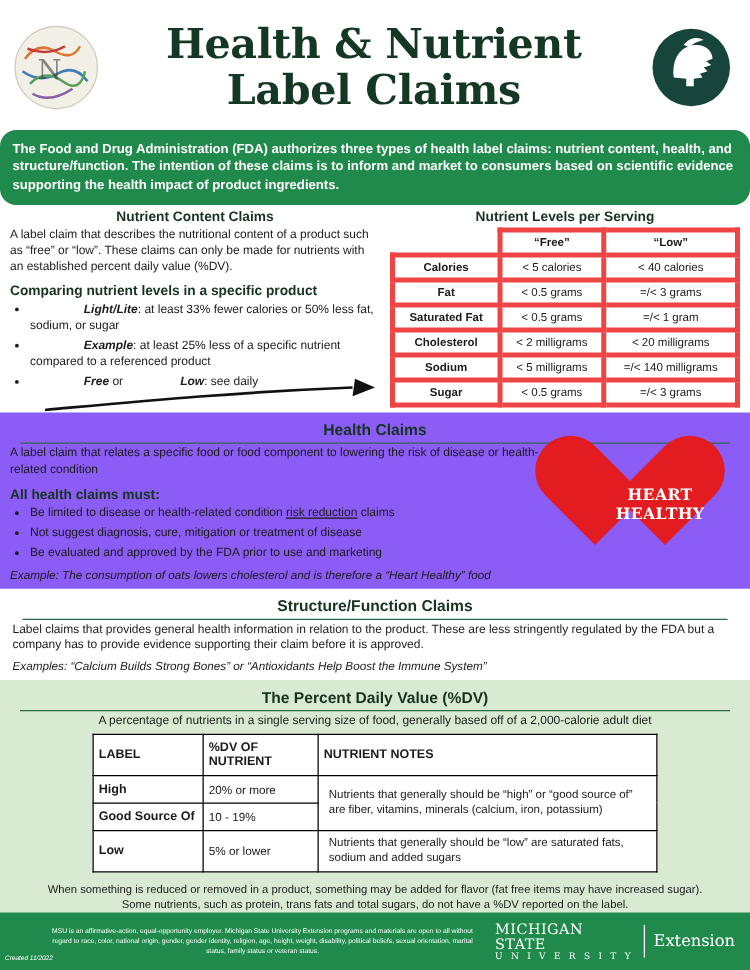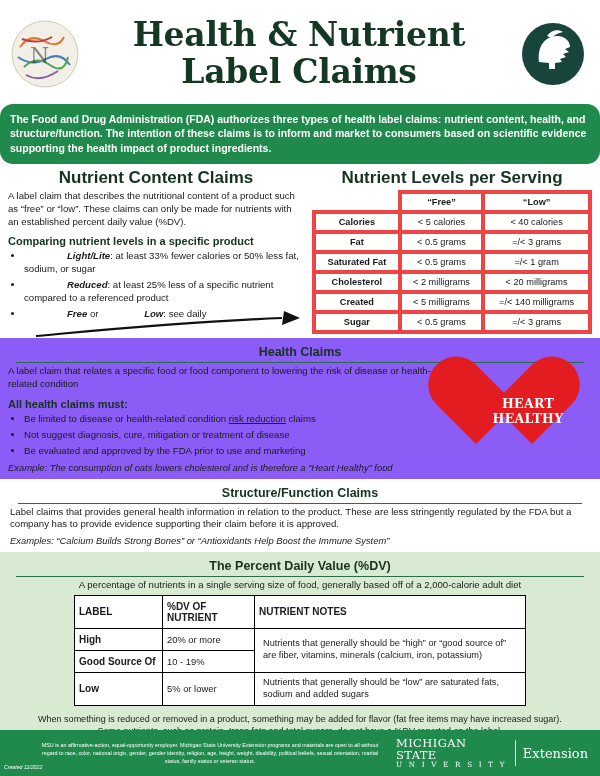--- a/index.html
+++ b/index.html
@@ -70,21 +70,21 @@
   .nc-wrap {
     display: flex;
     padding: 4px 8px 4px 8px;
     gap: 8px;
   }
   .nc-left { width: 296px; }
   .nc-right { flex: 1; }
   .nc-head {
     text-align: center;
     font-weight: bold;
-    font-size: 17px;
+    font-size: 11px;
     margin-bottom: 2px;
     color: #15331f;
   }
   .body-txt { font-size: 9.6px; line-height: 1.32; }
   .sub-head {
     font-weight: bold;
     font-size: 11px;
     margin-top: 7px;
     color: #15331f;
   }
@@ -283,21 +283,21 @@
   <div class="nc-wrap">
     <div class="nc-left">
       <div class="nc-head">Nutrient Content Claims</div>
       <div class="body-txt">A label claim that describes the nutritional content of a product such as “free” or “low”. These claims can only be made for nutrients with an established percent daily value (%DV).</div>
       <div class="sub-head">Comparing nutrient levels in a specific product</div>
       <ul class="bullets">
         <li>
           <span class="em">Light/Lite</span><span>: at least 33% fewer calories or 50% less fat, sodium, or sugar</span>
         </li>
         <li>
-          <span class="em">Reduced</span><span>: at least 25% less of a specific nutrient compared to a referenced product</span>
+          <span class="em">Example</span><span>: at least 25% less of a specific nutrient compared to a referenced product</span>
         </li>
         <li>
           <span class="em">Free</span><span> or </span><span class="em">Low</span><span>: see daily</span>
         </li>
       </ul>
       <div class="arrow-wrap">
         <svg width="290" height="34" viewBox="0 0 290 34" style="position:absolute; left:24px; top:-18px;">
           <path d="M4 30 C 70 24, 150 16, 250 12" stroke="#111" stroke-width="2.2" fill="none"></path>
           <path d="M252 5 L268 12 L250 19 Z" fill="#111"></path>
         </svg>
@@ -327,21 +327,21 @@
           <td class="rowhead">Saturated Fat</td>
           <td>&lt; 0.5 grams</td>
           <td>=/&lt; 1 gram</td>
         </tr>
         <tr>
           <td class="rowhead">Cholesterol</td>
           <td>&lt; 2 milligrams</td>
           <td>&lt; 20 milligrams</td>
         </tr>
         <tr>
-          <td class="rowhead">Created</td>
+          <td class="rowhead">Sodium</td>
           <td>&lt; 5 milligrams</td>
           <td>=/&lt; 140 milligrams</td>
         </tr>
         <tr>
           <td class="rowhead">Sugar</td>
           <td>&lt; 0.5 grams</td>
           <td>=/&lt; 3 grams</td>
         </tr>
       </tbody>
         </table>

